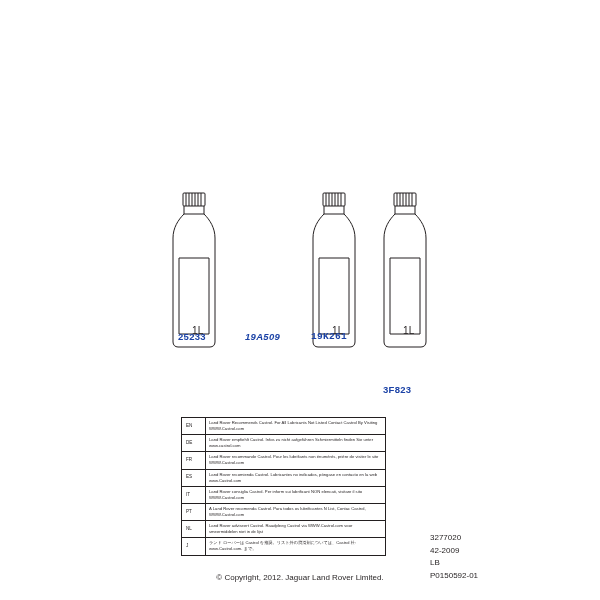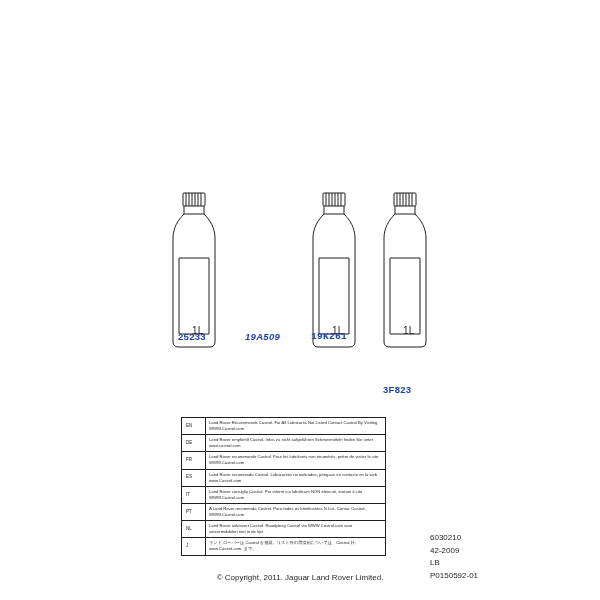--- a/index.html
+++ b/index.html
@@ -191,21 +191,21 @@
         <td class="txt">Land Rover adviseert Castrol.  Raadpleeg Castrol via WWW.Castrol.com voor smeermiddelen niet in de lijst</td>
       </tr>
       <tr>
         <td class="code">J</td>
         <td class="txt">ランド ローバーは Castrol を推奨。リスト外の潤滑剤については、Castrol 社: www.Castrol.com. まで。</td>
       </tr>
     </tbody>
   </table>
 
   <div class="meta">
-    <div>6030210</div>
+    <div>3277020</div>
     <div>42-2009</div>
     <div>LB</div>
     <div>P0150592-01</div>
   </div>
 
-  <div class="footer">© Copyright, 2011. Jaguar Land Rover Limited.</div>
+  <div class="footer">© Copyright, 2012. Jaguar Land Rover Limited.</div>
 
 </div>
 
 </body></html>

